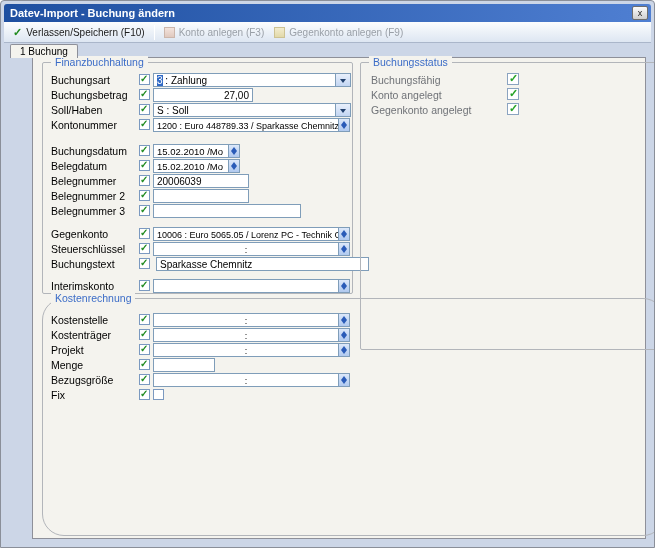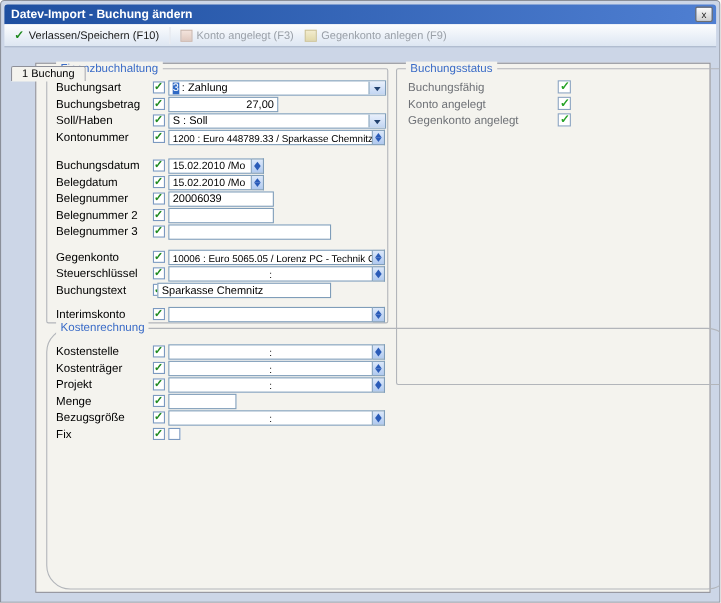--- a/index.html
+++ b/index.html
@@ -23,21 +23,21 @@
   .toolbar{position:absolute;left:3px;top:21px;right:3px;height:21px;
            background:linear-gradient(#fcfdfe,#dde6f2);border-bottom:1px solid #aab6ca;
            display:flex;align-items:center;padding:0 4px;}
   .tb-btn{display:flex;align-items:center;gap:4px;height:18px;padding:0 5px;font-size:10px;color:#1a1a1a;white-space:nowrap;}
   .tb-btn.disabled{color:#9aa0a8;}
   .tb-ico-check{color:var(--check-green);font-weight:bold;font-size:11px;line-height:11px;}
   .tb-ico-doc1{display:inline-block;width:11px;height:11px;background:linear-gradient(#f3e3dc,#e0c9bf);border:1px solid #ccb6ab;}
   .tb-ico-doc2{display:inline-block;width:11px;height:11px;background:linear-gradient(#f2eccf,#e2d9a9);border:1px solid #cdc293;}
   .tb-sep{width:1px;height:15px;background:#b3bdcf;border-right:1px solid #fff;margin:0 4px;}
   
-  .tab{position:absolute;left:9px;top:59px;height:14px;padding:0 9px;background:var(--panel-bg);
+  .tab{position:absolute;left:9px;top:43px;height:14px;padding:0 9px;background:var(--panel-bg);
        border:1px solid #8e9099;border-bottom:none;border-radius:2px 2px 0 0;
        font-size:10px;line-height:13px;z-index:2;}
   .panel{position:absolute;left:7px;top:56px;right:8px;bottom:8px;background:var(--panel-bg);
          border:1px solid #8e9099;margin-left:24px;}
   
   .group{position:absolute;border:1px solid #b2b5ba;border-radius:2px;}
   .g-fin{left:9px;top:4px;width:311px;height:232px;}
   .g-status{left:327px;top:4px;width:305px;height:288px;}
   .g-kosten{left:9px;top:240px;width:623px;height:238px;border-radius:22px;}
   .gtitle{position:absolute;top:-7px;left:8px;background:var(--panel-bg);padding:0 4px;
@@ -78,21 +78,21 @@
   </div>
 
   <div class="toolbar">
     <div class="tb-btn">
       <span class="tb-ico-check">✓</span>
       <span>Verlassen/Speichern (F10)</span>
     </div>
     <div class="tb-sep"></div>
     <div class="tb-btn disabled">
       <span class="tb-ico-doc1"></span>
-      <span>Konto angelegt (F3)</span>
+      <span>Konto anlegen (F3)</span>
     </div>
     <div class="tb-btn disabled">
       <span class="tb-ico-doc2"></span>
       <span>Gegenkonto anlegen (F9)</span>
     </div>
   </div>
 
   <div class="tab">1 Buchung</div>
 
   <div class="panel">
@@ -173,21 +173,21 @@
       <div class="row" style="top:179px">
         <span class="lbl">Steuerschlüssel</span>
         <span class="chk checked" style="left:96px"></span>
         <div class="combo" style="left:110px;width:186px">:</div>
         <span class="spin" style="left:296px"></span>
       </div>
 
       <div class="row" style="top:194px">
         <span class="lbl">Buchungstext</span>
         <span class="chk checked" style="left:96px"></span>
-        <div class="txt" style="left:100px;width:158px">Sparkasse Chemnitz</div>
+        <div class="txt" style="left:113px;width:213px">Sparkasse Chemnitz</div>
       </div>
 
       <div class="row" style="top:216px">
         <span class="lbl">Interimskonto</span>
         <span class="chk checked" style="left:96px"></span>
         <div class="combo" style="left:110px;width:186px"></div>
         <span class="spin" style="left:296px"></span>
       </div>
     </div>
 

